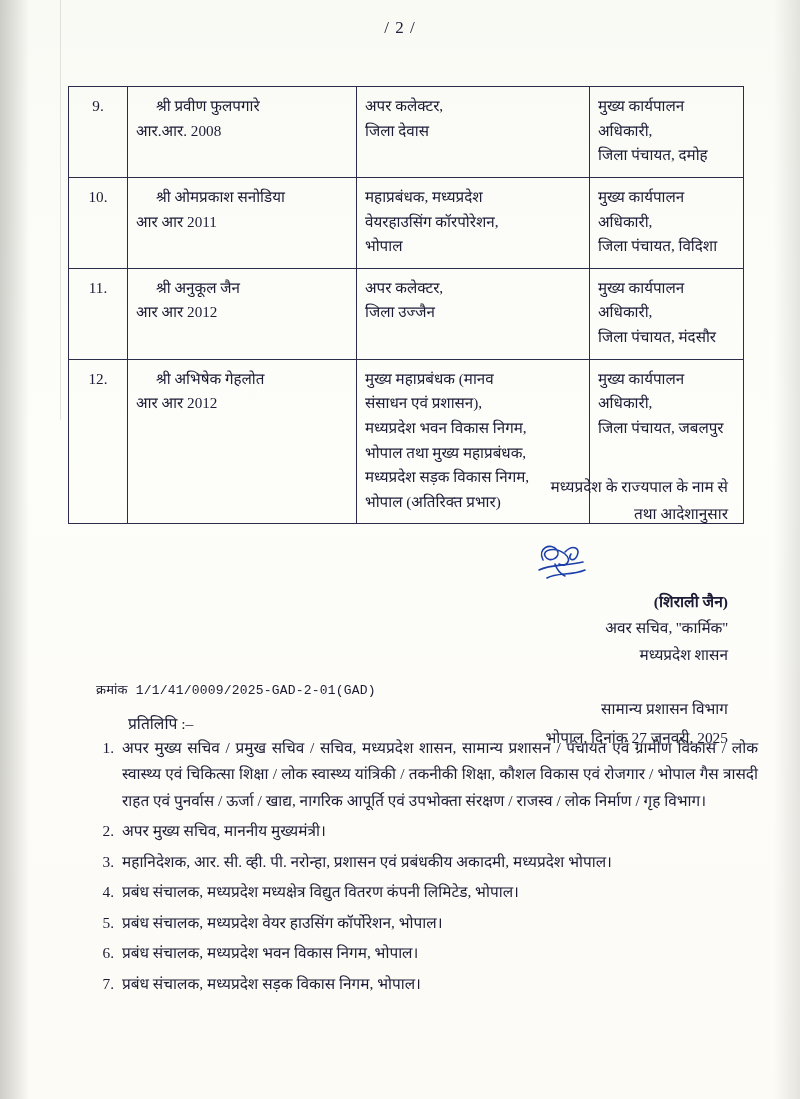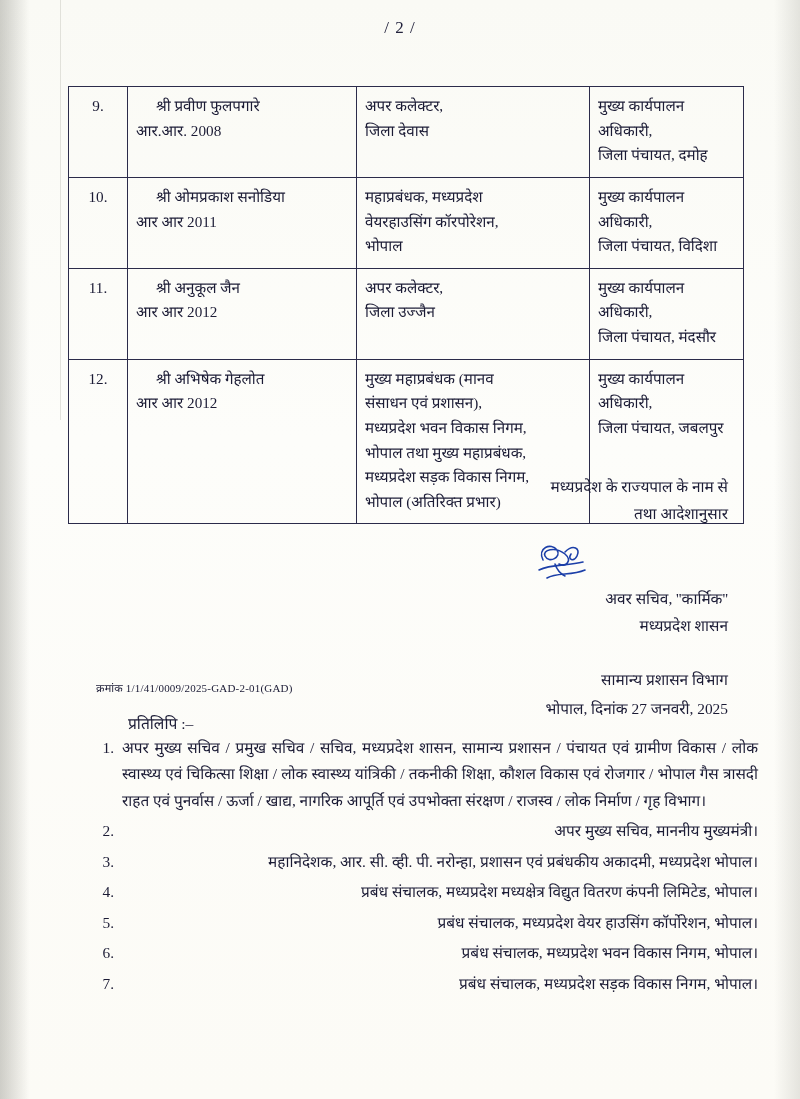--- a/index.html
+++ b/index.html
@@ -120,23 +120,24 @@
   .sig-desig { display: block; }
   .sig-govt  { display: block; }
   .sig-dept  { display: block; margin-top: 27px; }
   .sig-place { display: block; margin-top: 2px; }
 
   
   .ref-no {
     position: absolute;
     left: 96px;
     top: 680px;
-    font-size: 11px;
+    font-size: 13px;
     letter-spacing: 0.2px;
     color: #1b1b35;
+    font-family: Liberation Mono, monospace;
   }
 
   
   .copy-head {
     position: absolute;
     left: 88px;
     top: 712px;
     font-size: 15.6px;
     color: #1b1b35;
     margin-left: 40px;
@@ -158,21 +159,20 @@
     margin-bottom: 4px;
   }
   .copy-list li .num {
     width: 26px;
     flex: 0 0 26px;
     text-align: right;
     padding-right: 8px;
   }
   .copy-list li .body {
     flex: 1 1 auto;
-    text-align: right;
   }
   .copy-list li.justified .body {
     text-align: justify;
     text-align-last: left;
   }
 </style>
 </head>
 <body>
 
 <div class="page">
@@ -266,20 +266,21 @@
       <svg width="120" height="52" viewBox="0 0 120 52" xmlns="http://www.w3.org/2000/svg">
         <g fill="none" stroke="#1c3fa8" stroke-width="1.6" stroke-linecap="round">
           <path d="M40 26 C34 14, 48 8, 54 16 C59 23, 46 30, 42 22 C39 16, 52 12, 62 20 C70 27, 62 34, 56 30"></path>
           <path d="M62 18 C70 10, 78 14, 74 22 C71 28, 64 26, 68 20"></path>
           <path d="M36 36 C48 30, 64 32, 80 28"></path>
           <path d="M44 44 C54 38, 68 42, 82 36"></path>
           <path d="M52 30 C54 36, 58 40, 62 42"></path>
         </g>
       </svg>
     </span>
+    <span class="sig-name">(शिराली जैन)</span>
     <span class="sig-desig">अवर सचिव, ''कार्मिक''</span>
     <span class="sig-govt">मध्यप्रदेश शासन</span>
     <span class="sig-dept">सामान्य प्रशासन विभाग</span>
     <span class="sig-place">भोपाल, दिनांक 27 जनवरी, 2025</span>
   </div>
 
   <div class="ref-no">क्रमांक  1/1/41/0009/2025-GAD-2-01(GAD)</div>
 
   <div class="copy-head">प्रतिलिपि :–</div>
 

